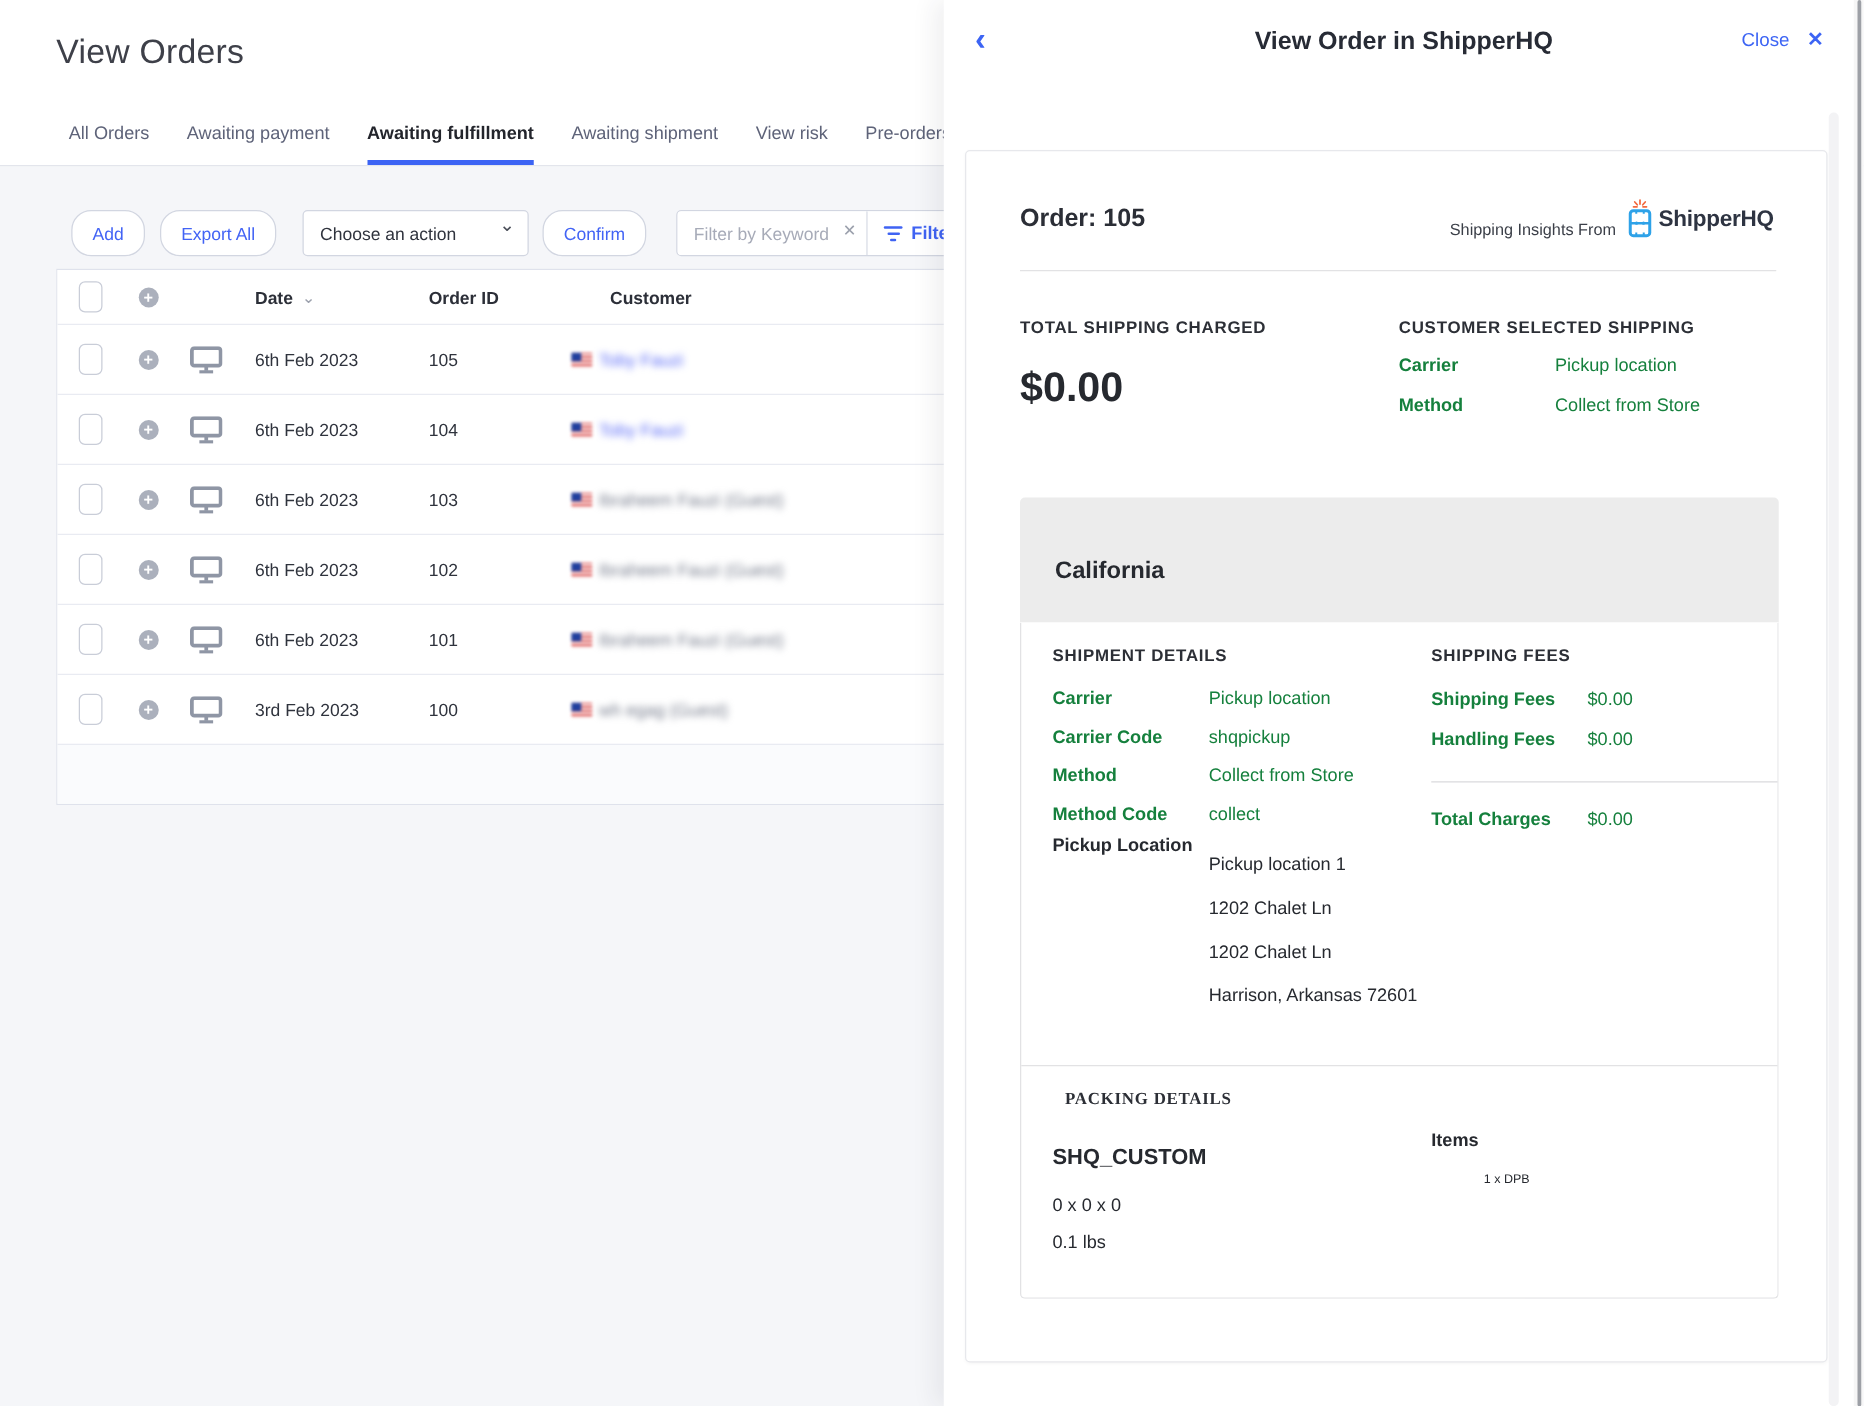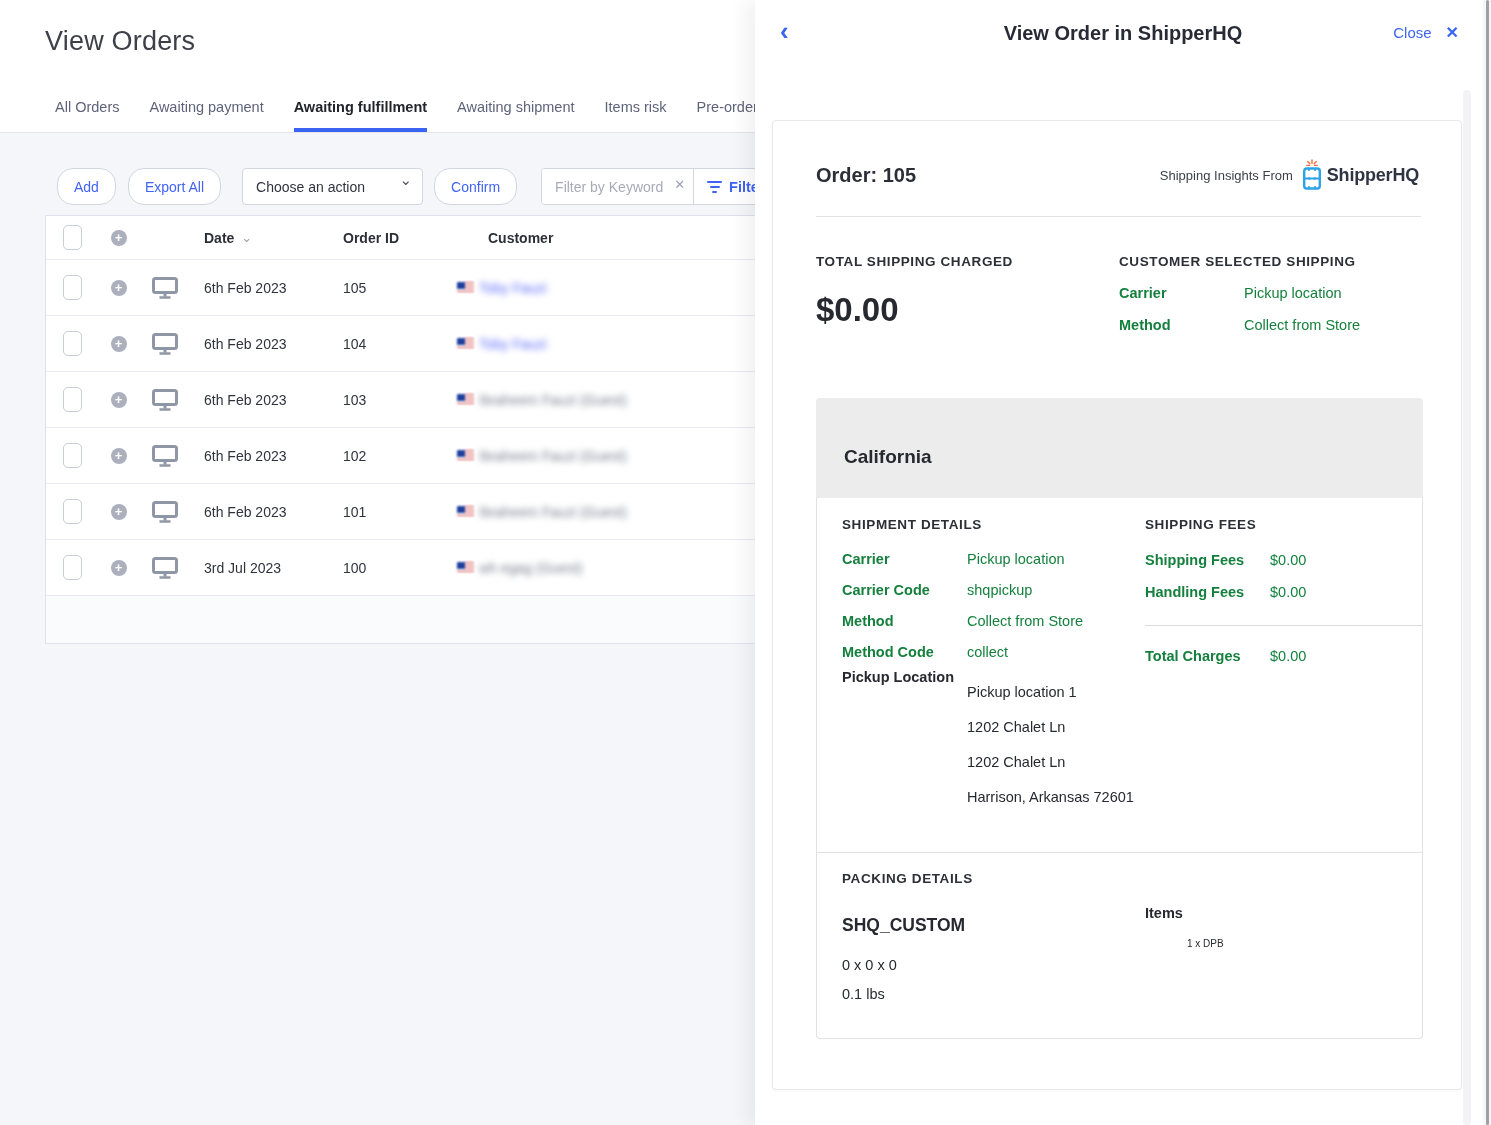--- a/index.html
+++ b/index.html
@@ -61,21 +61,21 @@
   .panel-header { position:relative; height:68px; }
   .back-ch { position:absolute; left:25px; top:18px; font-size:26px; color:#3C64F4; cursor:pointer; line-height:1; font-weight:700; }
   .panel-title { position:absolute; top:22px; left:0; width:100%; text-align:center; font-size:20px; font-weight:600; color:#272b35; }
   .close-wrap { position:absolute; right:32px; top:24px; display:flex; align-items:center; gap:14px; cursor:pointer; }
   .close-label { font-size:15px; color:#3C64F4; }
   .close-x { font-size:16px; color:#3C64F4; font-weight:700; line-height:1; }
 
   .card { position:absolute; left:17px; top:120px; width:690px; height:970px; background:#fff; border:1px solid #e7e8ec; border-radius:4px; box-shadow:0 1px 3px rgba(0,0,0,.04); }
   .order-row { position:absolute; top:38px; left:43px; right:42px; display:flex; justify-content:space-between; align-items:center; }
   .order-label { font-size:20px; font-weight:700; color:#2b2e36; }
-  .insights { display:flex; align-items:center; gap:8px; }
+  .insights { display:flex; align-items:flex-end; gap:8px; }
   .insights-label { font-size:13px; color:#3b3f48; }
   .shq-logo { display:flex; align-items:center; gap:4px; }
   .shq-text { font-size:18px; font-weight:700; color:#2e3442; letter-spacing:-.2px; }
   .card-divider { position:absolute; top:95px; left:43px; right:40px; border-top:1px solid #e2e2e4; }
 
   .sec-heading { font-size:13.5px; font-weight:700; letter-spacing:.6px; color:#2c2f36; }
   .total-block { position:absolute; top:133px; left:43px; }
   .total-amount { margin-top:22px; font-size:33px; font-weight:700; color:#26292f; }
   .css-block { position:absolute; top:133px; left:346px; width:304px; }
   .kv-row { display:flex; margin-top:16px; font-size:14.5px; color:#15803d; }
@@ -93,21 +93,21 @@
   .addr { position:absolute; top:186px; left:150px; font-size:14.5px; color:#26292f; }
   .addr div { margin-top:19px; }
   .addr div:first-child { margin-top:0; }
 
   .fees-heading { position:absolute; top:19px; left:328px; }
   .fees-rows { position:absolute; top:38px; left:328px; width:254px; }
   .fees-divider { position:absolute; top:127px; left:328px; right:0; border-top:1px solid #dadadd; }
   .total-row { position:absolute; top:134px; left:328px; width:254px; }
 
   .pack-divider { position:absolute; top:354px; left:0; width:100%; border-top:1px solid #e2e2e4; }
-  .pack-heading { position:absolute; top:373px; left:25px; }
+  .pack-heading { position:absolute; top:373px; left:35px;font-family:Liberation Serif, serif; }
   .pack-box { position:absolute; top:417px; left:25px; font-size:17.5px; font-weight:700; color:#26292f; }
   .pack-dims { position:absolute; top:459px; left:25px; font-size:14.5px; color:#26292f; }
   .pack-weight { position:absolute; top:488px; left:25px; font-size:14.5px; color:#26292f; }
   .items-label { position:absolute; top:407px; left:328px; font-size:14.5px; font-weight:600; color:#26292f; }
   .items-value { position:absolute; top:440px; left:370px; font-size:10px; color:#26292f; }
 
   .inner-scroll-track { position:absolute; left:708px; top:90px; bottom:0; width:8px; background:#f3f3f5; border-radius:4px; }
   .win-scrollbar { position:absolute; right:0; top:0; width:8px; height:100%; background:#f6f6f6; }
   .win-scroll-thumb { position:absolute; right:2px; top:0; width:3px; height:100%; background:#9da0a6; border-radius:2px; }
 </style>
@@ -117,21 +117,21 @@
 <div class="screen">
 
   <div class="bc-page">
     <div class="bc-header">
       <h1 class="page-title">View Orders</h1>
       <div class="tabs">
         <span class="tab">All Orders</span>
         <span class="tab">Awaiting payment</span>
         <span class="tab active">Awaiting fulfillment</span>
         <span class="tab">Awaiting shipment</span>
-        <span class="tab">Items risk</span>
+        <span class="tab">View risk</span>
         <span class="tab">Pre-orders</span>
       </div>
     </div>
 
     <div class="toolbar">
       <button class="btn">Add</button>
       <button class="btn">Export All</button>
       <span class="sel-wrap">
         <select>
           <option>Choose an action</option>
@@ -289,21 +289,21 @@
         <span class="cell c-plus">
             <span class="plus-circle">+</span>
           </span>
         <span class="cell c-screen">
             <svg width="26" height="22" viewBox="0 0 26 22">
               <rect x="1.5" y="1.5" width="23" height="14" rx="2" fill="none" stroke="#8f96a5" stroke-width="3"></rect>
               <path d="M13 15.5v4" stroke="#8f96a5" stroke-width="3"></path>
               <path d="M7.5 20.5h11" stroke="#8f96a5" stroke-width="2.5"></path>
             </svg>
           </span>
-        <span class="cell c-date">3rd Jul 2023</span>
+        <span class="cell c-date">3rd Feb 2023</span>
         <span class="cell c-order">100</span>
         <span class="cell c-cust">
             <span class="flag"></span>
             <span class="cust-name">wh egag (Guest)</span>
           </span>
       </div>
 
       <div class="table-foot"></div>
     </div>
   </div>

